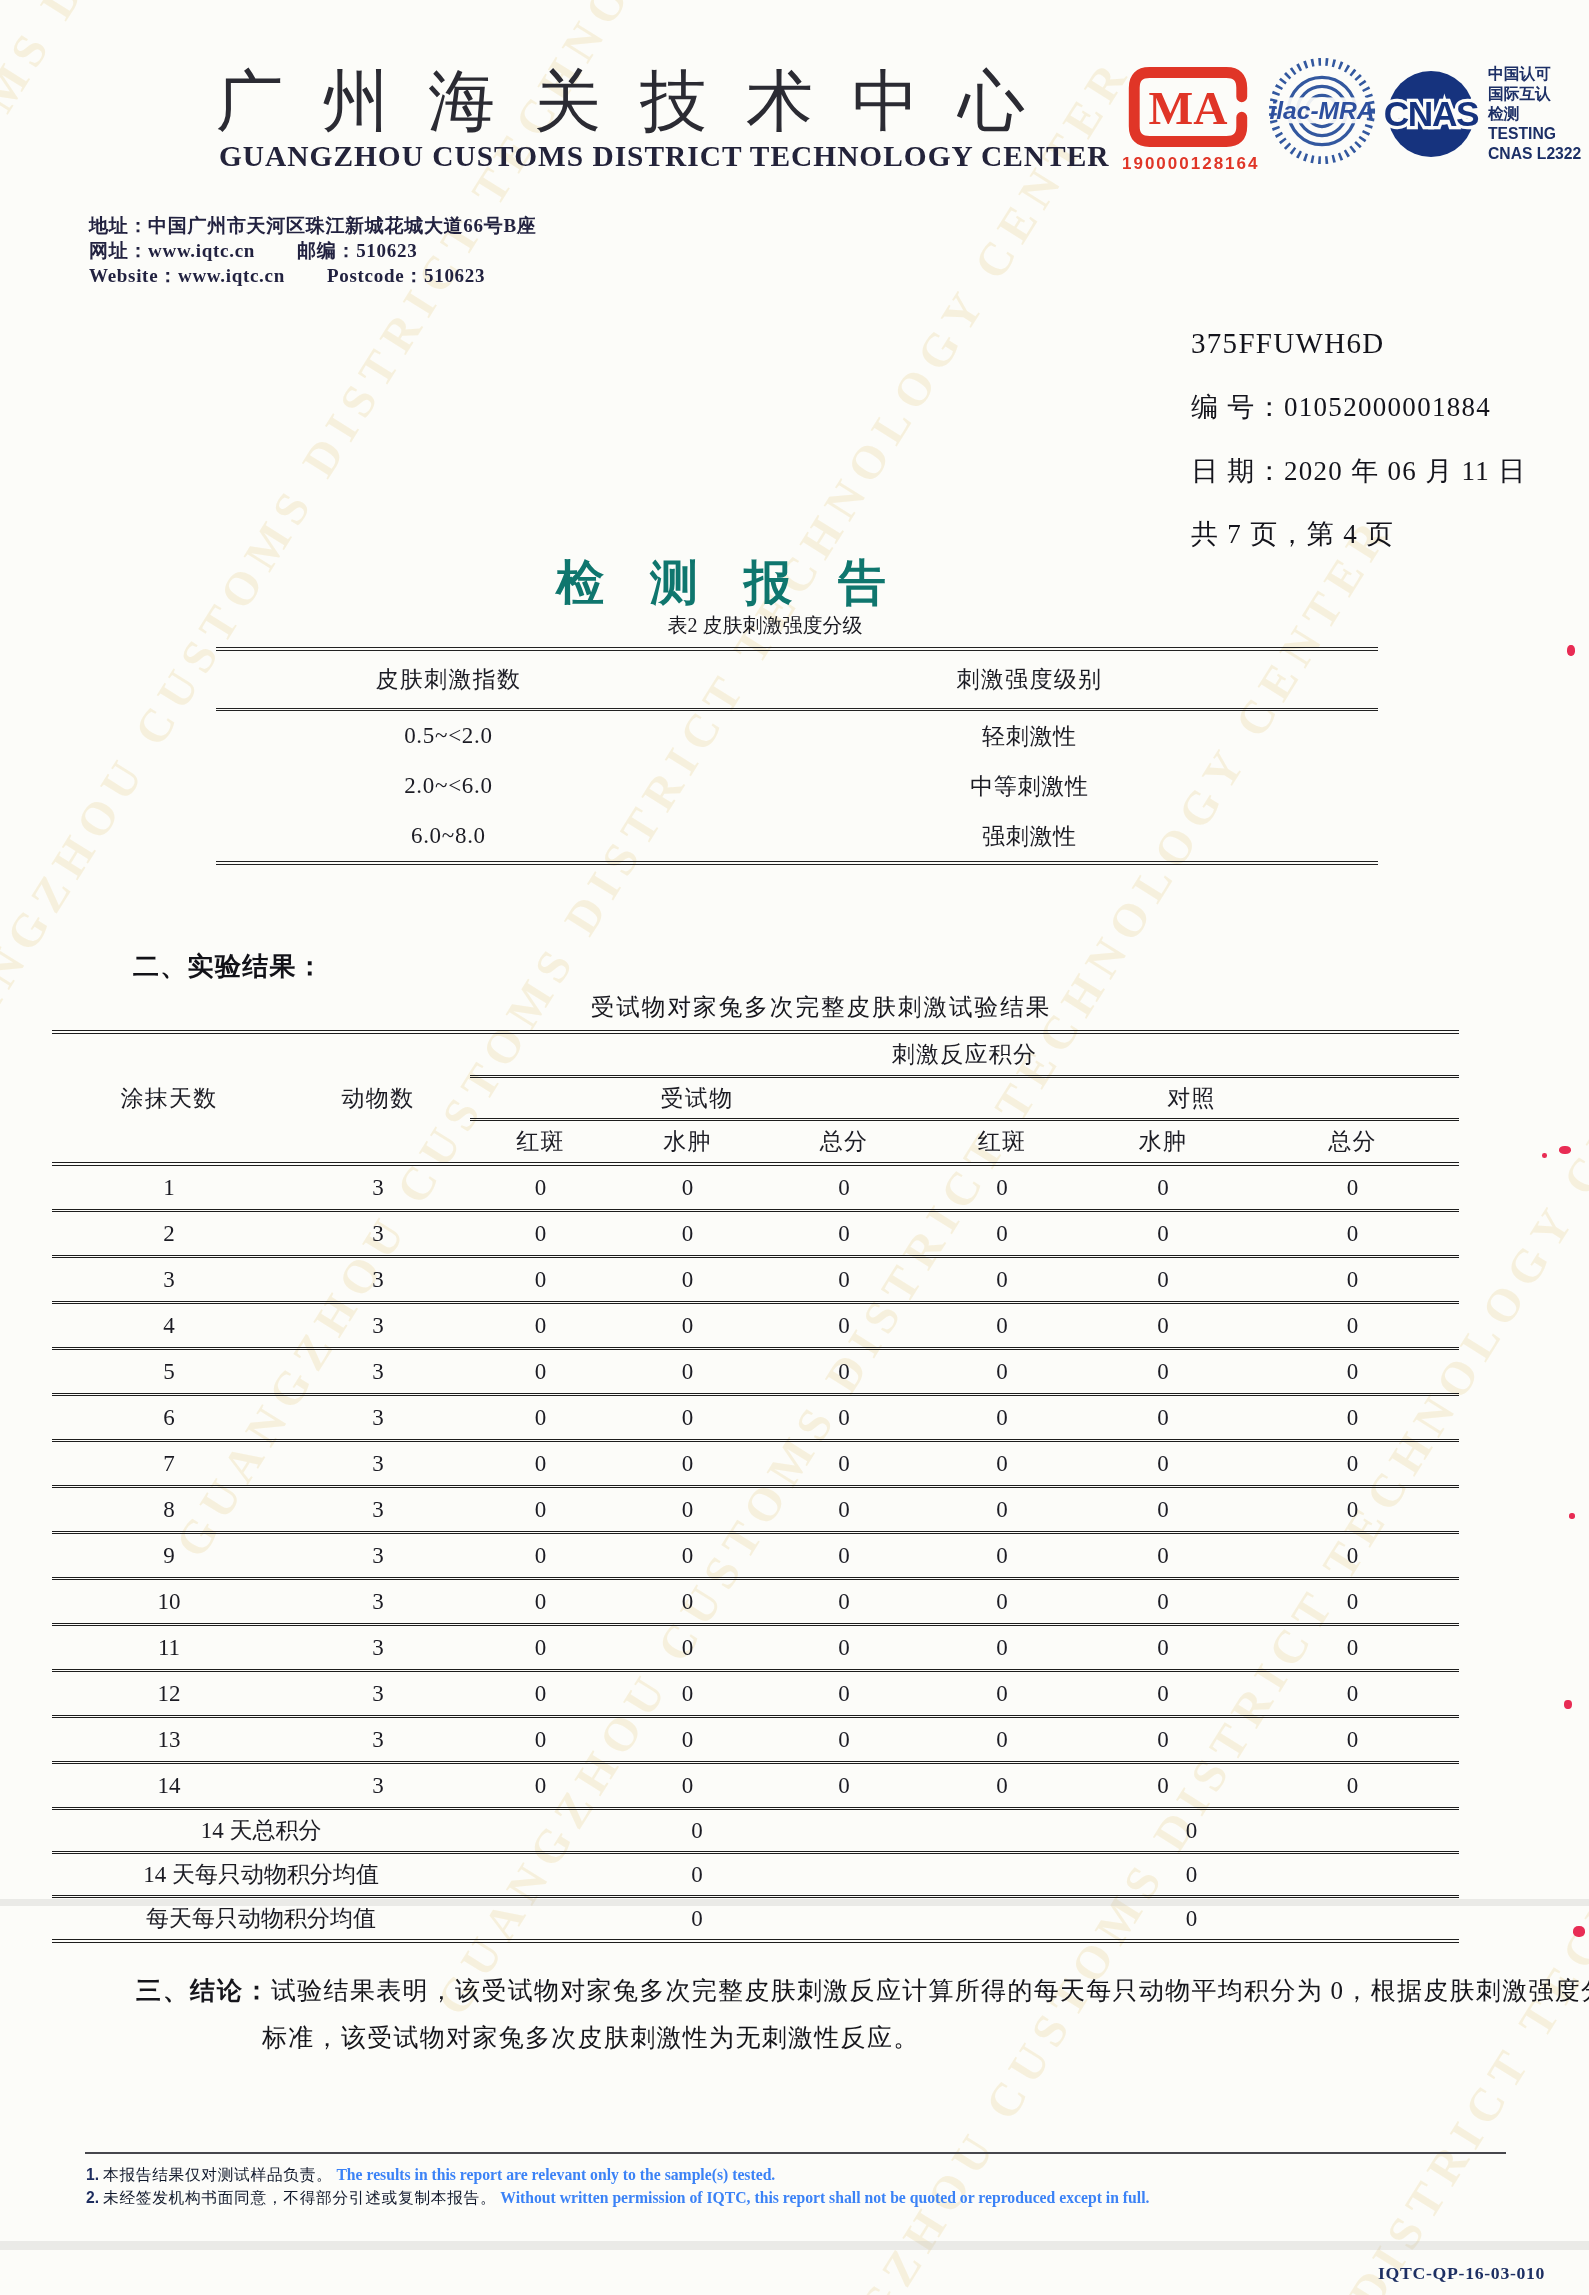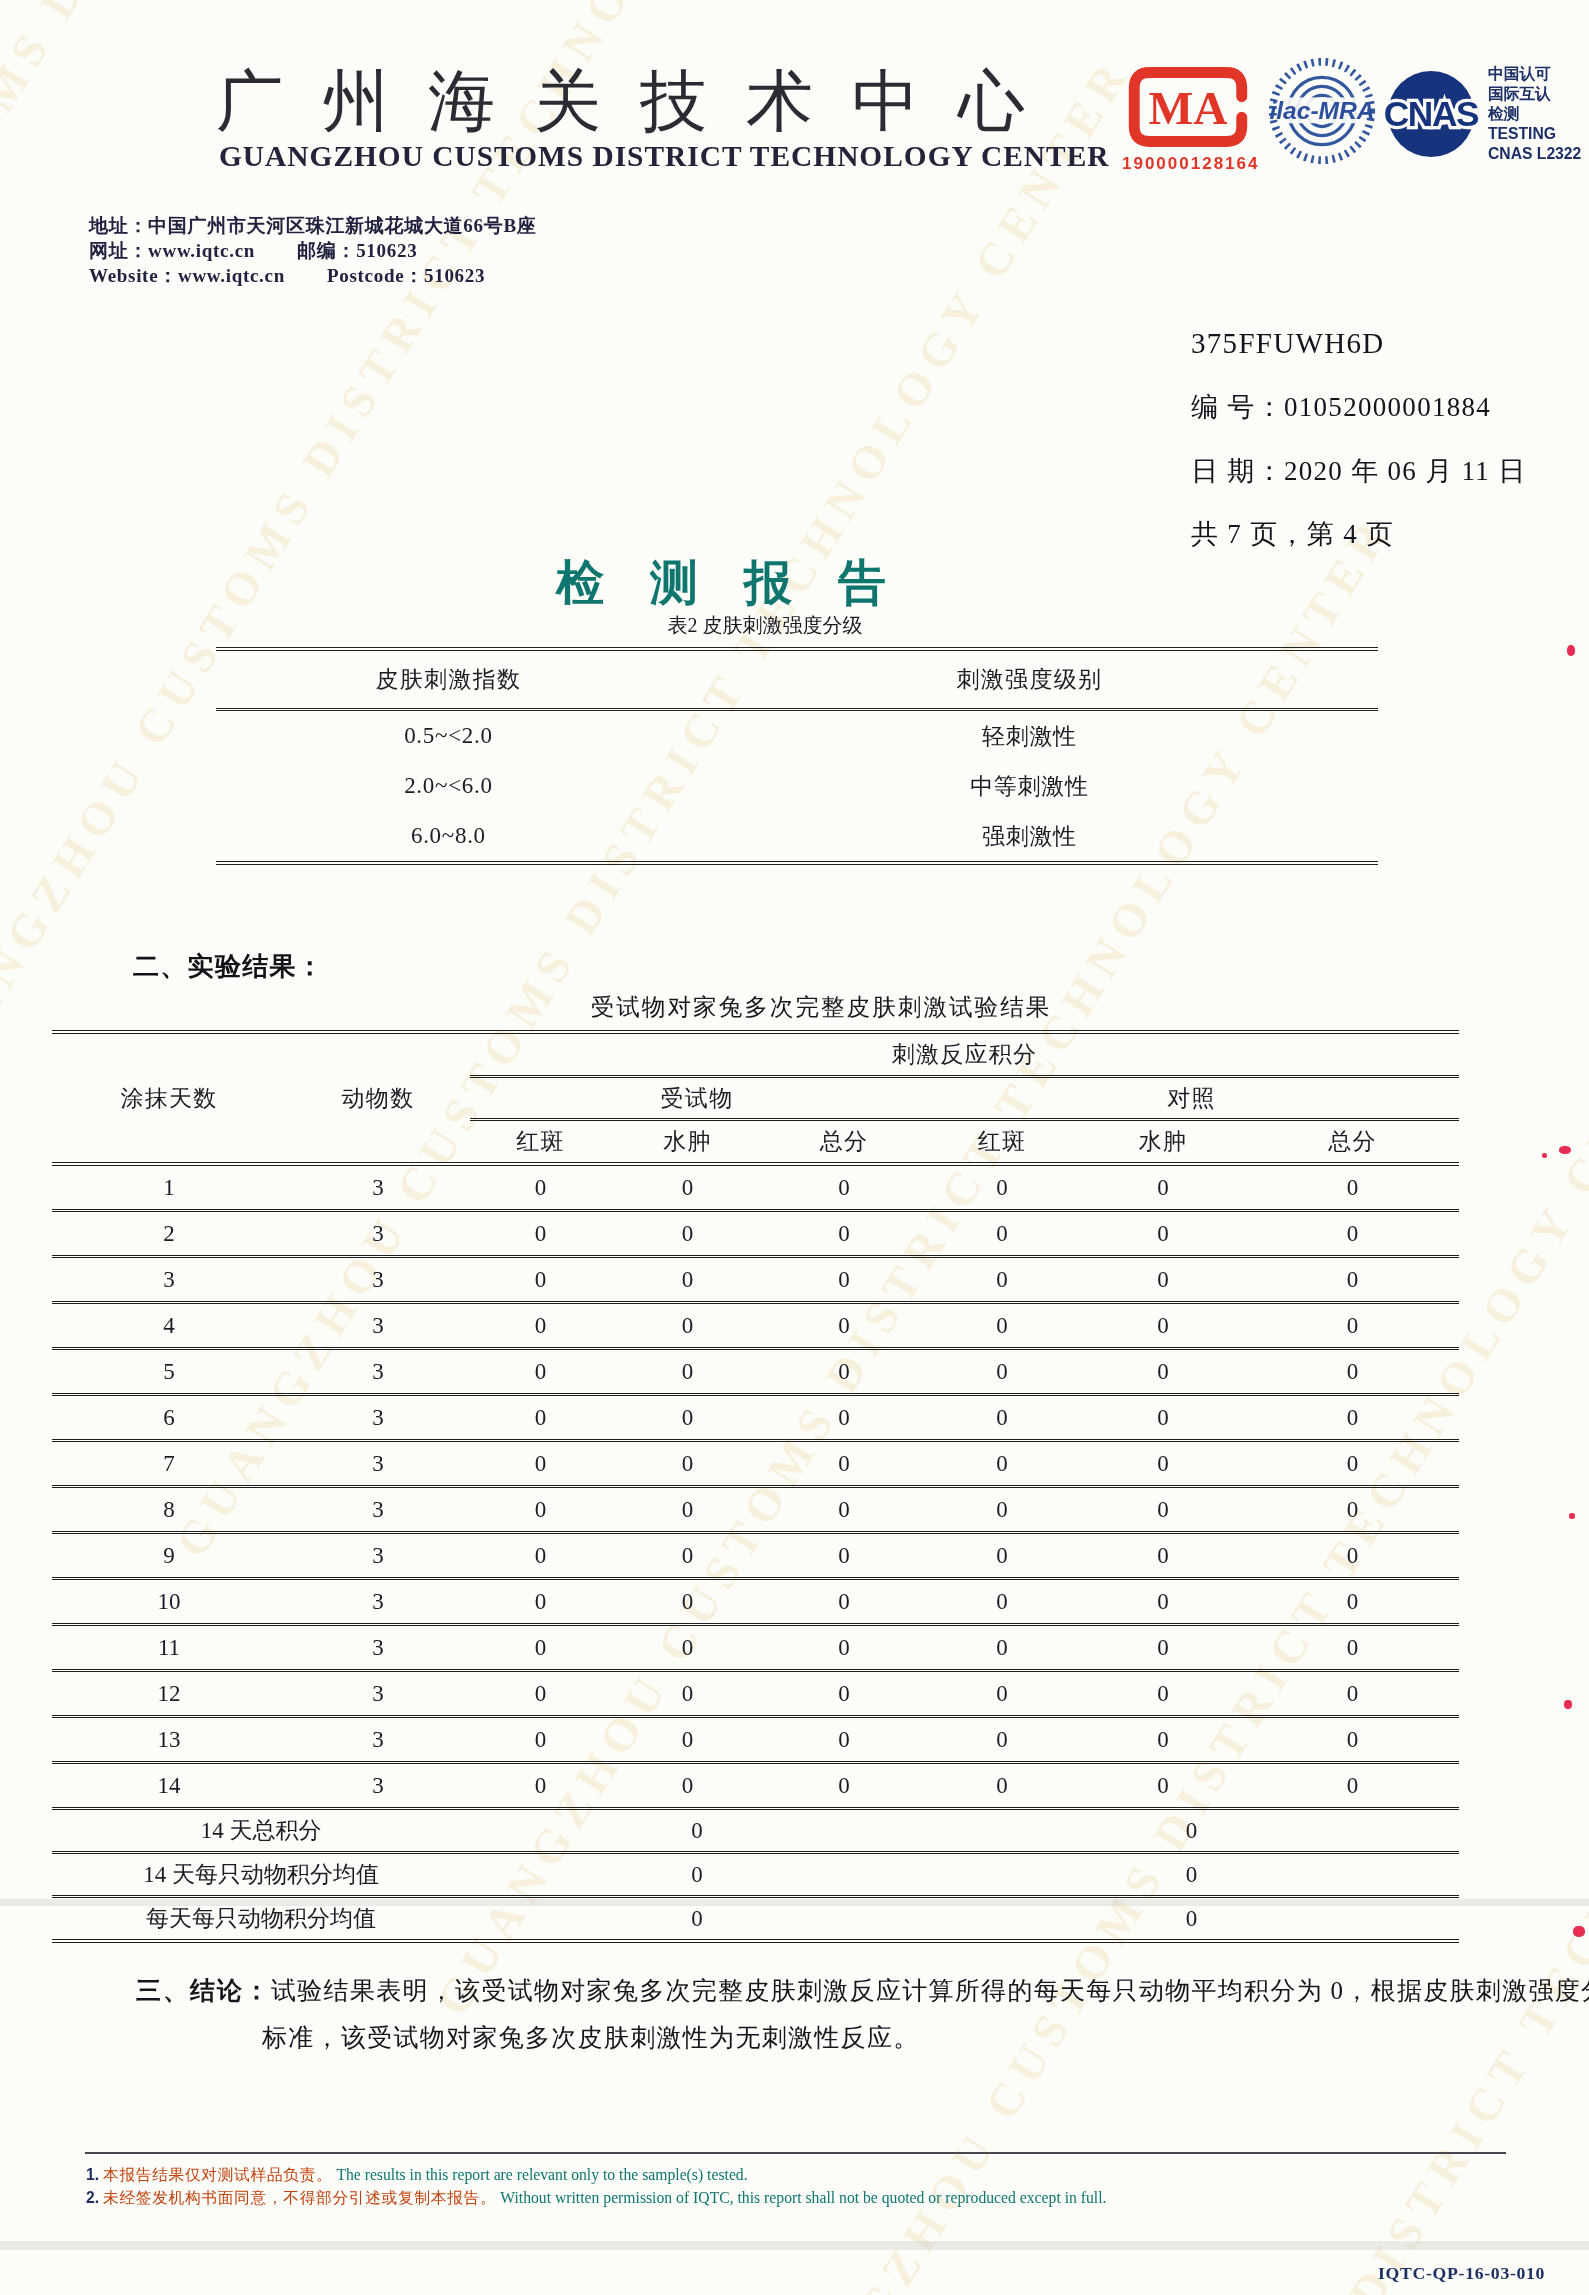--- a/index.html
+++ b/index.html
@@ -52,22 +52,22 @@
   .results td{height:41px;font-size:23px;text-align:center;border-top:3.9px double #1d1d1d;}
   .results .sum td{height:39px;}
   
   .conclusion{position:absolute;left:136px;top:1967px;width:1387px;font-size:25px;line-height:47px;color:#15151b;
               padding-left:126px;text-indent:-126px;letter-spacing:1.3px;}
   .conclusion .clabel{font-weight:bold;letter-spacing:2px;}
   
   .fline{position:absolute;left:85px;top:2152px;width:1421px;border-top:2px solid #47474d;}
   .notes{position:absolute;left:86px;top:2163px;font-size:15.7px;line-height:23px;}
   .notes .num{font-weight:bold;color:#1d2c5e;font-family:"Liberation Sans","DejaVu Sans",sans-serif;}
-  .notes .cn{color:#c2410c;letter-spacing:0.7px;}
-  .notes .en{font-weight:normal;color:#0f766e;}
+  .notes .cn{color:#0f172a;letter-spacing:0.7px;}
+  .notes .en{font-weight:bold;color:#3b82f6;}
   .doccode{position:absolute;left:1378px;top:2263px;font-size:17.7px;font-weight:bold;color:#1d2f63;letter-spacing:0.7px;}
   
   .band{position:absolute;left:0;width:1589px;background:#b9b9bb;opacity:.28;}
   .band1{top:1899px;height:7.2px;} .band2{top:2241px;height:8.5px;}
   .speck{position:absolute;background:#e82c54;border-radius:45%;}
   .sp1{left:1567px;top:645px;width:7.9px;height:10.5px;} .sp2{left:1559px;top:1146px;width:11.8px;height:7.9px;}
   .sp3{left:1542px;top:1153px;width:5.2px;height:5.2px;}  .sp4{left:1564px;top:1700px;width:7.9px;height:9.2px;}
   .sp5{left:1573px;top:1926px;width:11.8px;height:10.5px;}.sp6{left:1569px;top:1513px;width:5.9px;height:5.9px;}
 </style>
 </head>

